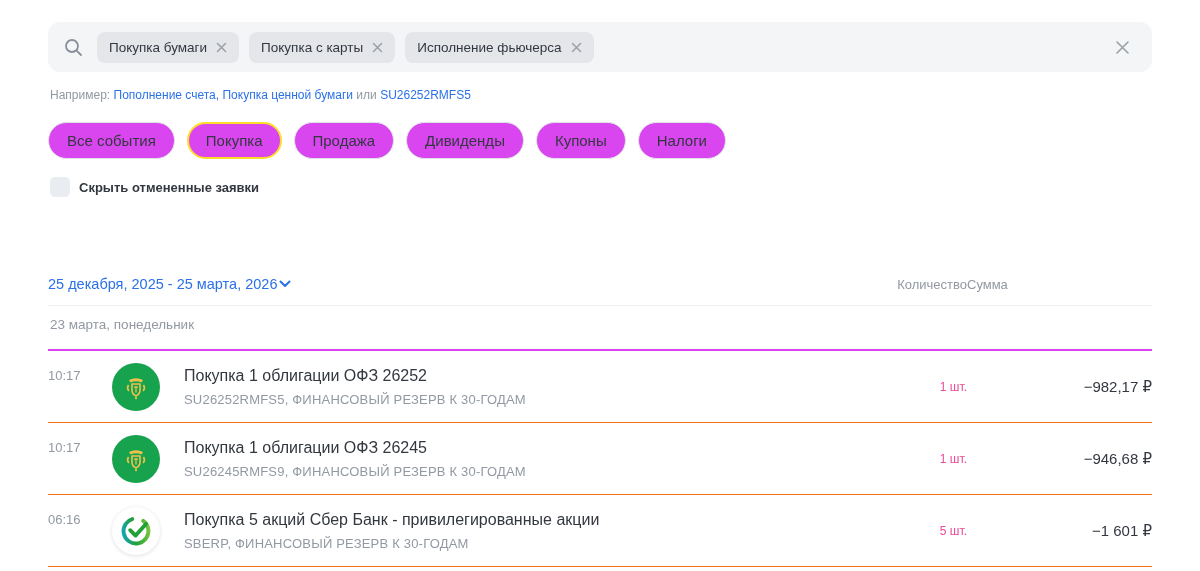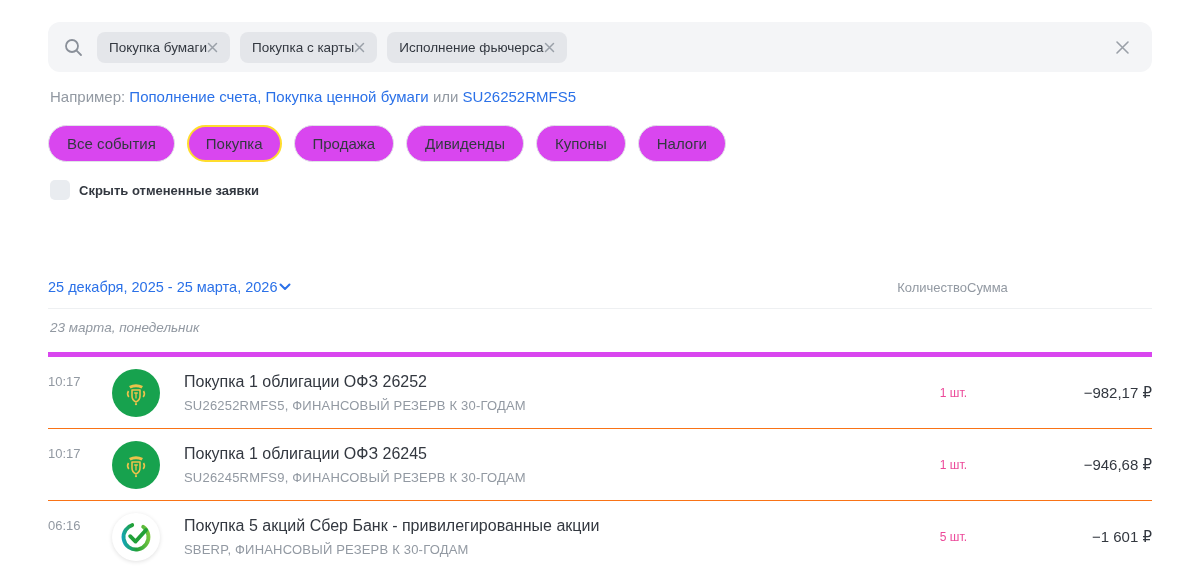--- a/index.html
+++ b/index.html
@@ -14,35 +14,35 @@
   .searchbar {
     display: flex; align-items: center;
     background: #f4f5f7;
     border-radius: 12px;
     height: 50px;
     padding: 0 18px 0 16px;
   }
   .search-icon { display: flex; align-items: center; margin-right: 14px; }
   .chip-list { display: flex; align-items: center; gap: 10px; flex: 1; }
   .chip {
-    display: inline-flex; align-items: center; gap: 0;
+    display: inline-flex; align-items: center; gap: 9px;
     background: #e4e6ea;
     border-radius: 8px;
     height: 31px;
     padding: 0 12px;
     font-size: 13.5px;
     color: #333840;
     cursor: pointer;
     white-space: nowrap;
   }
   .chip .chip-x { display: flex; align-items: center; }
   .clear-btn { display: flex; align-items: center; cursor: pointer; padding: 4px; }
 
   
-  .hint { margin: 16px 0 0 2px; font-size: 15px; color: #9299a2; }
+  .hint { margin: 16px 0 0 2px; font-size: 12px; color: #9299a2; }
   .hint a { color: #2b71e8; text-decoration: none; cursor: pointer; }
 
   
   .pills { display: flex; gap: 12px; margin-top: 20px; }
   .pill {
     display: inline-flex; align-items: center; justify-content: center;
     height: 37px;
     padding: 0 18px;
     border: 1px solid #e0e3e7;
     border-radius: 20px;
@@ -77,21 +77,21 @@
   }
   .col-spacer { flex: 1; }
   .col-qty { width: 130px; text-align: right; font-size: 13px; color: #9299a2; margin-top: 46px; }
   .col-sum { width: 185px; text-align: left; font-size: 13px; color: #9299a2; padding-right: 7px; }
 
   
   .section-label {
     padding: 11px 0 17px 2px;
     font-size: 13.5px; color: #9299a2;
   }
-  .section-label.bordered { border-bottom: 5px solid #d946ef; padding-left: 2px; font-style: italic; }
+  .section-label.bordered { border-bottom: 2px solid #d946ef; padding-left: 2px; }
   .row {
     display: flex; align-items: center;
     height: 72px;
     border-bottom: 1px solid #f97316;
     cursor: pointer;
   }
   .row:last-of-type { border-bottom: none; }
   .row-time {
     width: 64px;
     align-self: flex-start;

